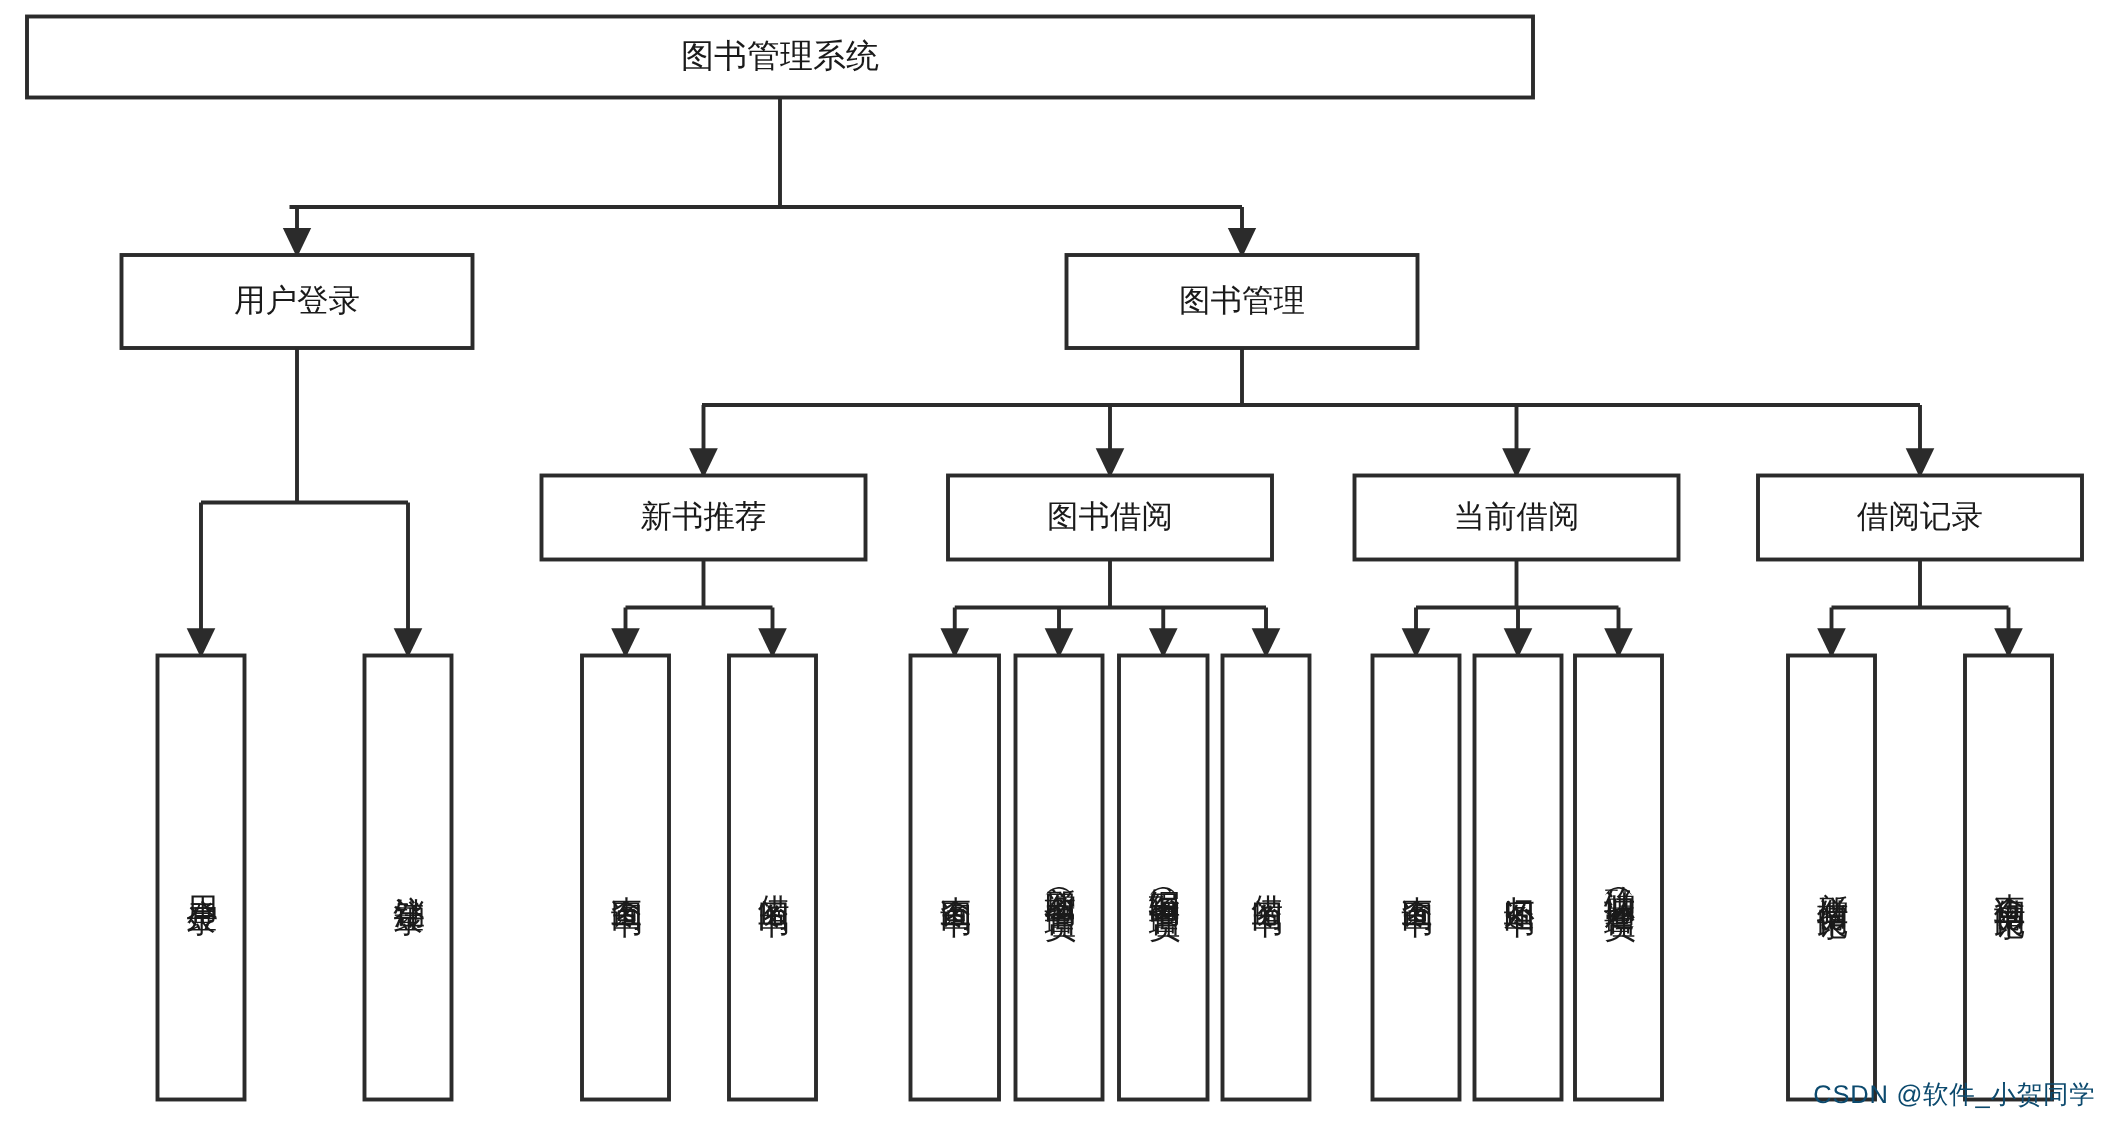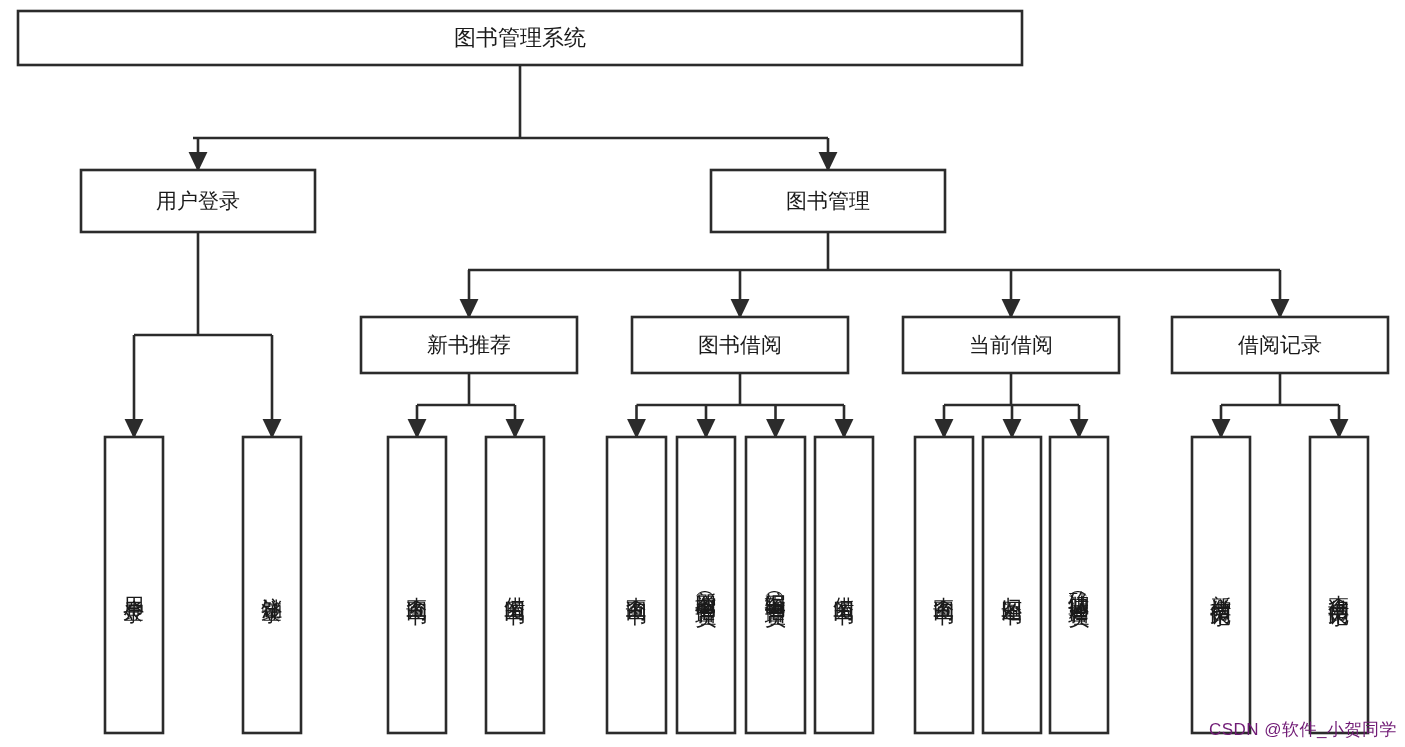--- a/index.html
+++ b/index.html
@@ -71,21 +71,21 @@
     color: #1a1a1a;
     white-space: nowrap;
     text-align: center;
   }
   #watermark {
     position: absolute;
     right: 8px;
     bottom: 6px;
     font-family: "Liberation Sans", "DejaVu Sans", sans-serif;
     font-size: 17px;
-    color: #701a75;
+    color: #0c4a6e;
     letter-spacing: 0.5px;
     white-space: nowrap;
   }
 </style>
 </head>
 <body>
 
 <div id="diagram-root">
   <svg class="diagram-canvas" viewBox="0 0 1405 747">
     <defs>

